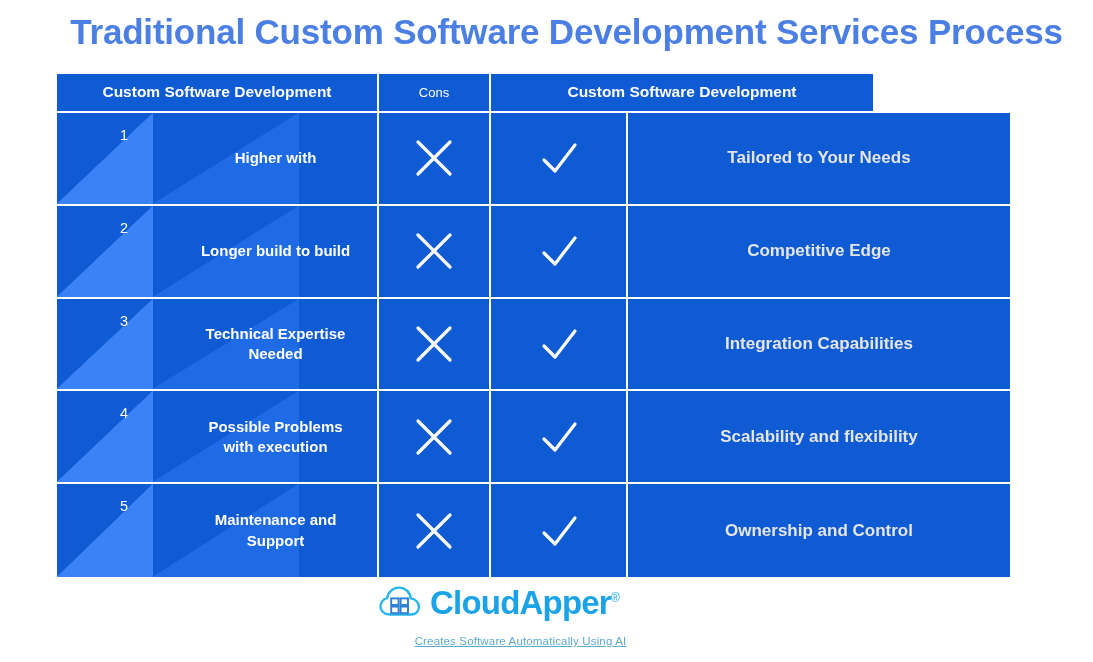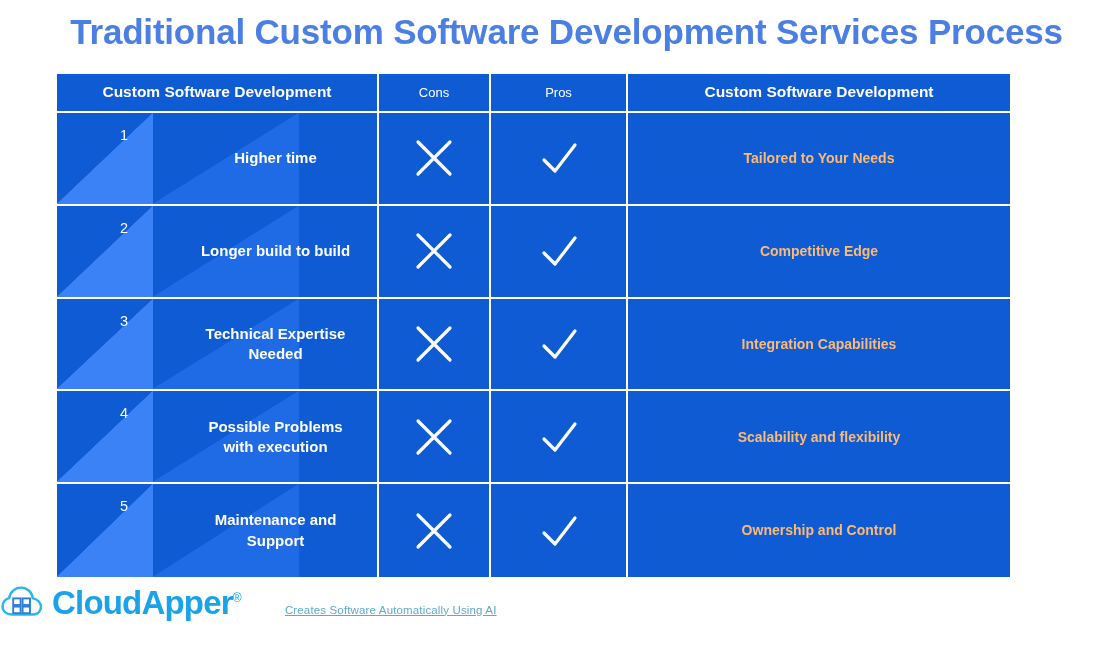--- a/index.html
+++ b/index.html
@@ -132,39 +132,39 @@
     font-weight: bold;
     text-align: center;
     line-height: 1.35;
     width: 205px;
     margin-left: 117px;
     white-space: pre-line;
   }
 
   
   .right-label {
-    color: #fdba74;
-    font-size: 14px;
+    color: #e5e5e5;
+    font-size: 17px;
     font-weight: bold;
     text-align: center;
     line-height: 1.3;
     padding: 0 14px;
   }
 
   
   .mark { display: block; }
 
   
   .logo {
     position: absolute;
     left: 0;
     top: 584px;
     width: 997px;
     display: flex;
-    flex-direction: row;
+    flex-direction: column;
     align-items: center;
   }
   .logo-row {
     display: flex;
     align-items: center;
     gap: 8px;
   }
   .logo-word {
     font-size: 33px;
     font-weight: bold;
@@ -197,34 +197,31 @@
 
   <div class="table">
 
     <div class="row header">
       <div class="cell c-left">
         <span class="head-text">Custom Software Development</span>
       </div>
       <div class="cell c-cons">
         <span class="head-text small">Cons</span>
       </div>
-      <div class="cell c-pros">
-        <span class="head-text small">Pros</span>
-      </div>
       <div class="cell c-right">
         <span class="head-text">Custom Software Development</span>
       </div>
     </div>
 
     <div class="row data">
       <div class="cell c-left">
         <div class="deco deco-a"></div>
         <div class="deco deco-b"></div>
         <div class="row-number">1</div>
-        <div class="left-label">Higher time</div>
+        <div class="left-label">Higher with</div>
       </div>
       <div class="cell c-cons">
         <svg class="mark" width="46" height="46" viewBox="0 0 46 46">
           <path d="M7 7 L39 39 M39 7 L7 39" stroke="#ffffff" stroke-width="3.2" stroke-linecap="round" fill="none"></path>
         </svg>
       </div>
       <div class="cell c-pros">
         <svg class="mark" width="46" height="46" viewBox="0 0 46 46">
           <path d="M8 25 L19 36 L39 10" stroke="#ffffff" stroke-width="3.2" stroke-linecap="round" stroke-linejoin="round" fill="none"></path>
         </svg>

